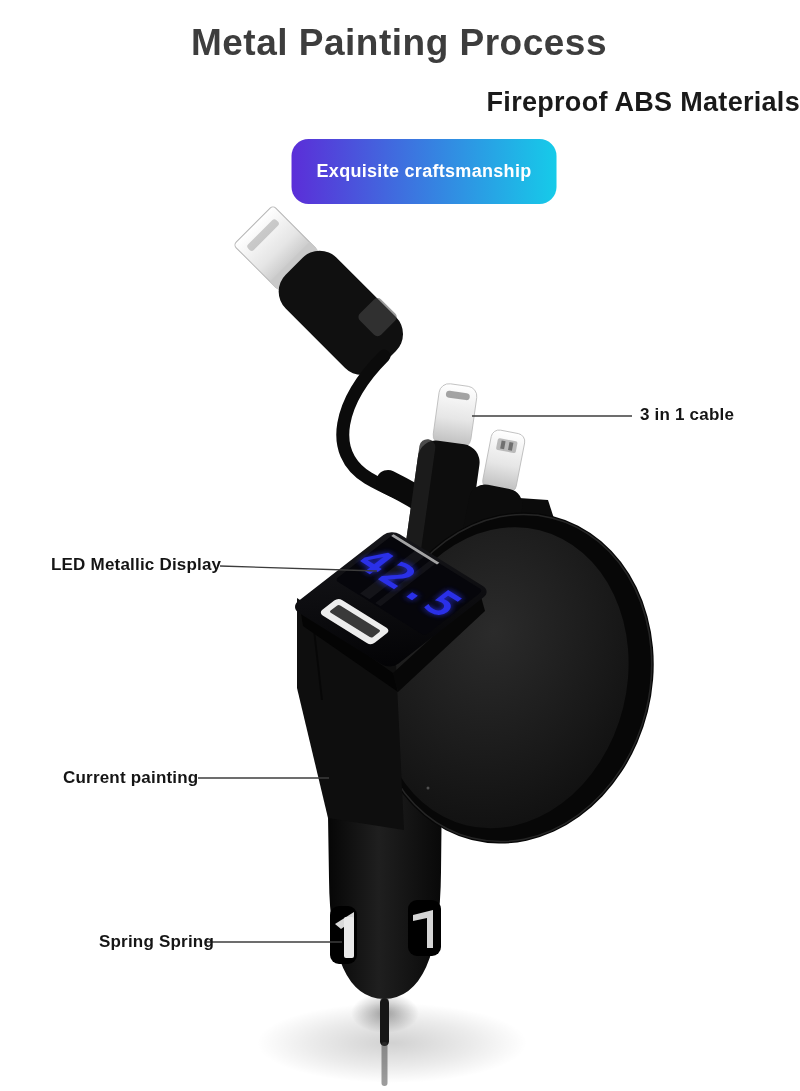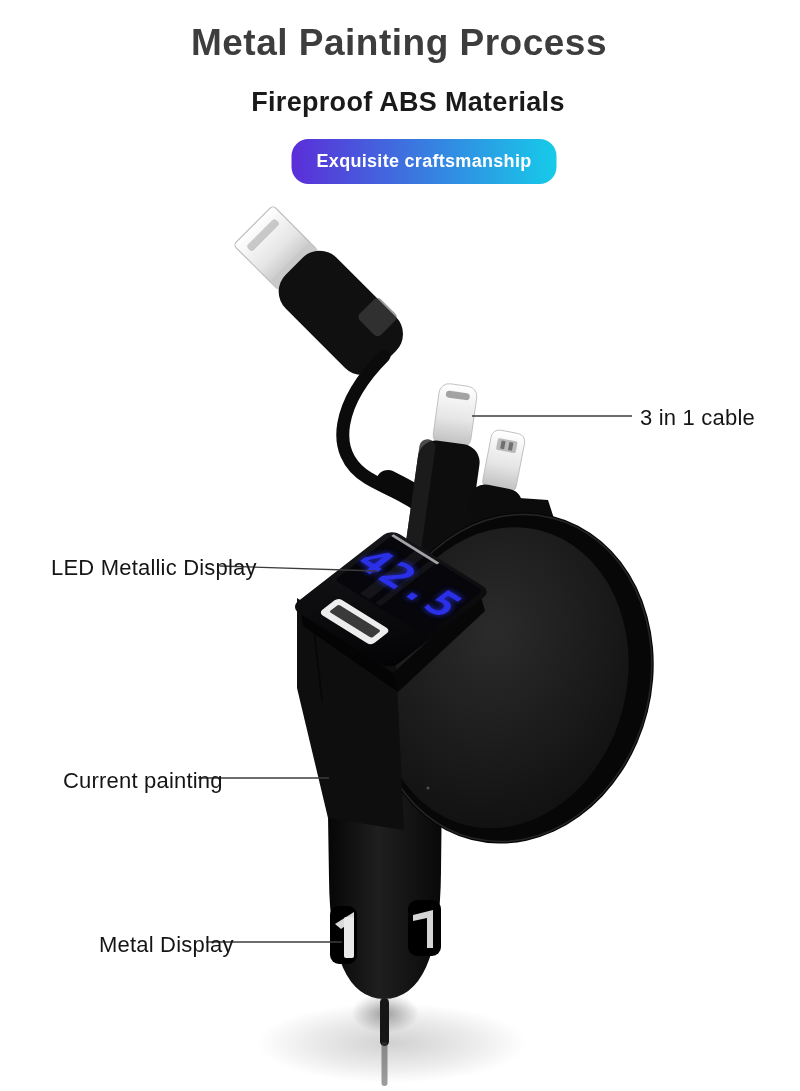--- a/index.html
+++ b/index.html
@@ -12,33 +12,33 @@
     position:relative; width:800px; height:1091px; background:#ffffff; overflow:hidden;
     font-family:"Liberation Sans", sans-serif;
   }
   .page-title{
     position:absolute; top:22px; left:0; right:0; margin:0 16px 0 14px;
     text-align:center; font-size:37px; font-weight:600; letter-spacing:.5px;
     color:var(--title);
   }
   .page-subtitle{
     position:absolute; top:87px; left:0; right:0; margin:0 0 16px 16px;
-    text-align:center; font-size:27px; font-weight:700; letter-spacing:.3px;
+    text-align:right; font-size:27px; font-weight:700; letter-spacing:.3px;
     color:var(--subtitle);
   }
   .badge{
     position:absolute; top:139px; left:424px; transform:translateX(-50%);
-    height:33px; line-height:33px; padding:6px 25px; border-radius:17px;
+    height:33px; line-height:33px; padding:16px 25px; border-radius:17px;
     background:linear-gradient(90deg,var(--badge-gradient-start),var(--badge-gradient-end));
     color:var(--badge-text); font-size:18px; font-weight:700; letter-spacing:.3px;
     white-space:nowrap;
   }
   .product-svg{position:absolute; left:0; top:0; width:800px; height:1091px;}
   .callout{
-    position:absolute; font-size:22px; font-weight:400; color:var(--callout-text);
+    position:absolute; font-size:17px; font-weight:700; color:var(--callout-text);
     letter-spacing:.2px; white-space:nowrap;
   }
   .leader{stroke:var(--leader-line); stroke-width:1.4;}
   .led-digit-text{
     fill:var(--led-digits);
     font-family:"DejaVu Sans Mono", monospace;
     font-size:41px; font-weight:700; letter-spacing:2px;
     text-anchor:middle;
   }
 </style>
@@ -178,16 +178,16 @@
   <div class="callout" style="left:640px; top:405px;">
     <span>3 in 1 cable</span>
   </div>
   <div class="callout" style="left:51px; top:555px;">
     <span>LED Metallic Display</span>
   </div>
   <div class="callout" style="left:63px; top:768px;">
     <span>Current painting</span>
   </div>
   <div class="callout" style="left:99px; top:932px;">
-    <span>Metal Display</span>
+    <span>Spring Spring</span>
   </div>
 
 </div>
 
 </body></html>

